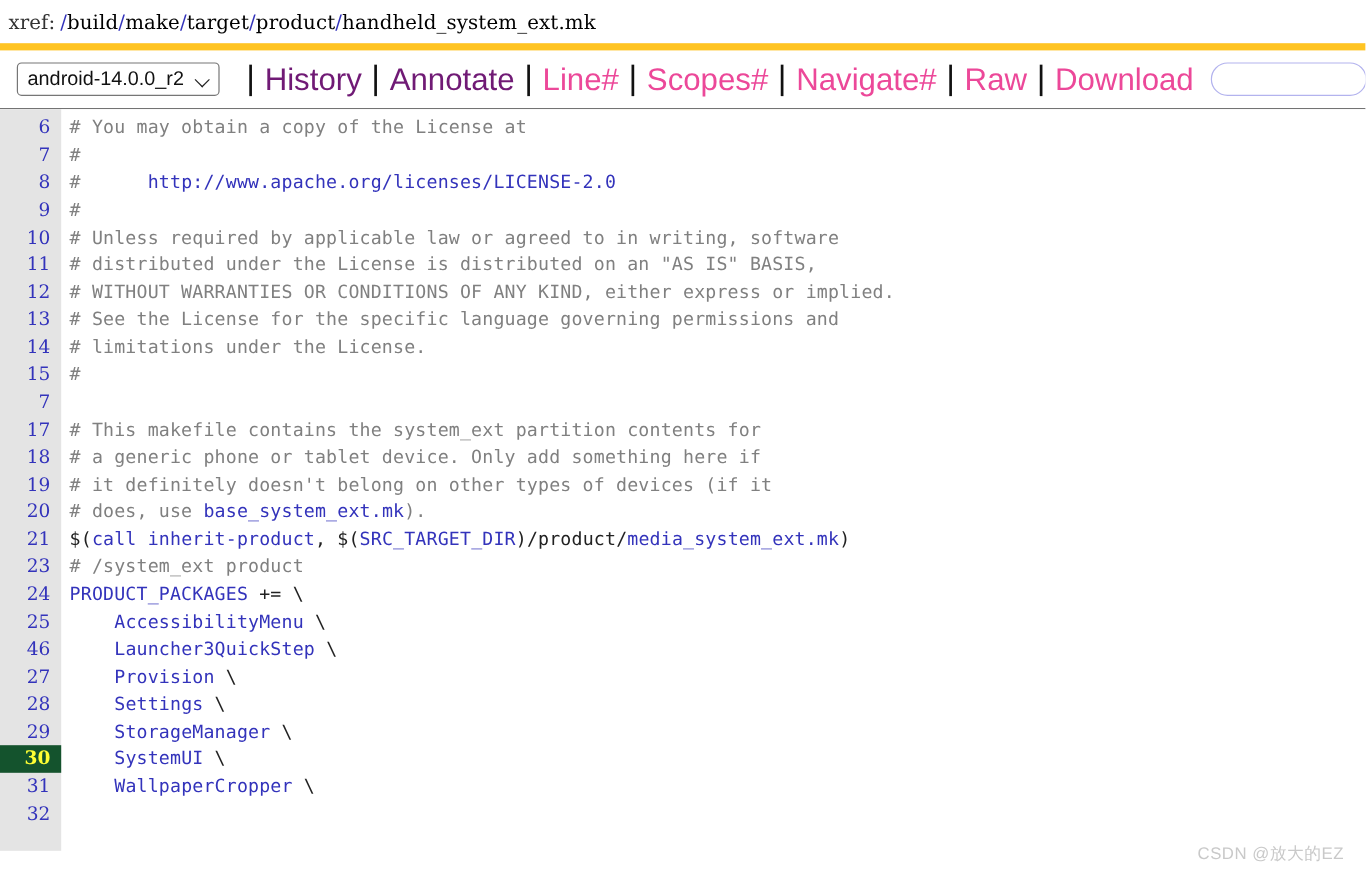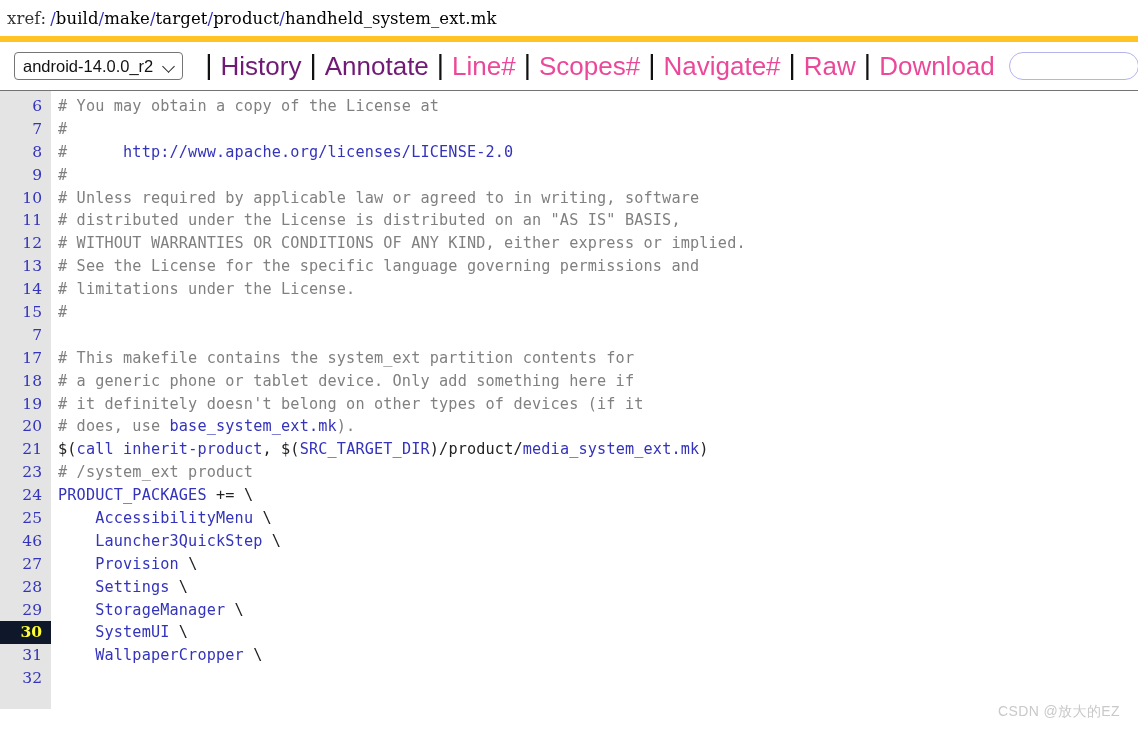--- a/index.html
+++ b/index.html
@@ -151,21 +151,21 @@
     text-align: right;
     padding-right: 9px;
     box-sizing: border-box;
     color: #3333bb;
     font-family: "DejaVu Serif", "Liberation Serif", serif;
     font-size: 15.5px;
     user-select: none;
     cursor: pointer;
   }
   .code-line.hl .lineno {
-    background: #0f172a;
+    background: #14532d;
     color: #ffff33;
     font-weight: bold;
   }
   .ltext {
     flex: 1 1 auto;
     padding-left: 7px;
     white-space: pre;
     color: #222222;
     letter-spacing: 0.15px;
   }

